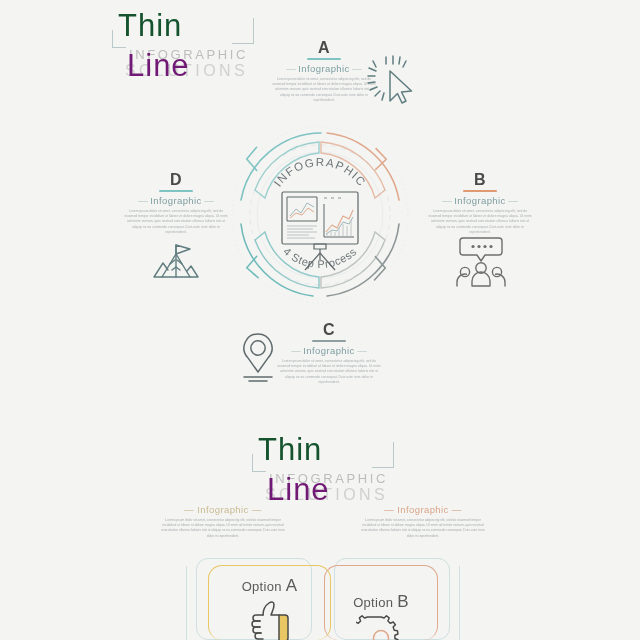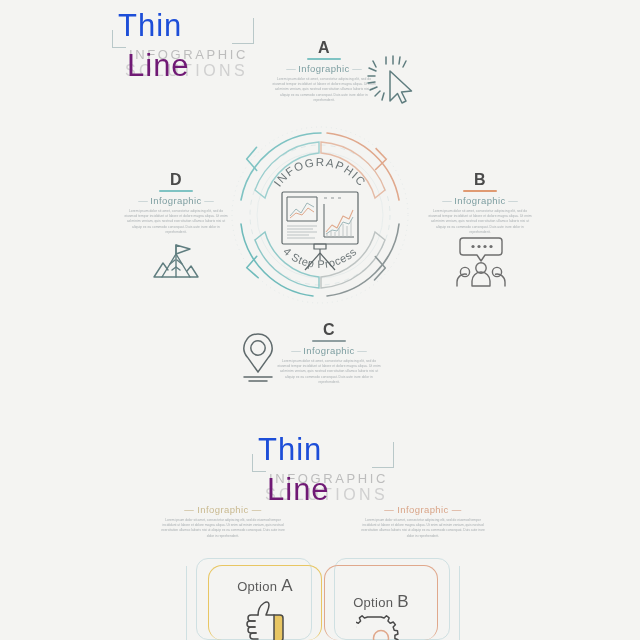--- a/index.html
+++ b/index.html
@@ -10,21 +10,21 @@
     overflow:hidden;
   }
   #page { position:relative; width:640px; height:640px; background:#f4f4f2; }
 
   
   .logo { position:absolute; }
   .logo-row { position:relative; height:40px; }
   .logo-word {
     font-family:"Liberation Sans", sans-serif;
     font-size:31px; font-weight:300; letter-spacing:1px;
-    line-height:40px; color:#1d4ed8;
+    line-height:40px; color:#14532d;
   }
   .logo-word.two { color:#701a75; }
   .logo-frame-left {
     position:absolute; left:-6px; bottom:-2px; width:14px; height:18px;
     border-left:1px solid #b9c8c9; border-bottom:1px solid #b9c8c9;
   }
   .logo-frame-right {
     position:absolute; right:-6px; top:12px; width:22px; height:26px;
     border-right:1px solid #b9c8c9; border-bottom:1px solid #b9c8c9;
   }
@@ -291,21 +291,21 @@
       <span class="dash">—&nbsp;</span><span>Infographic</span><span class="dash">&nbsp;—</span>
     </div>
     <div class="opt-body">Lorem ipsum dolor sit amet, consectetur adipiscing elit, sed do eiusmod tempor incididunt ut labore et dolore magna aliqua. Ut enim ad minim veniam, quis nostrud exercitation ullamco laboris nisi ut aliquip ex ea commodo consequat. Duis aute irure dolor in reprehenderit.</div>
   </div>
 
   <div class="ghost-frame" style="left:196px; top:558px; width:116px; height:82px;
         border:1px solid #cfe0e2; border-radius:12px;"></div>
   <div class="ghost-frame" style="left:186px; top:566px; width:10px; height:74px;
         border-left:1px solid #cfe0e2;"></div>
 
-  <div class="panel" style="left:208px; top:565px; width:114px; height:75px;
+  <div class="panel" style="left:208px; top:565px; width:123px; height:75px;
         border:1.5px solid #e8c663; border-radius:14px; border-bottom:none;">
     <div class="opt-title" style="margin-top:10px;">
       <span>Option</span>
       <b>A</b>
     </div>
     <div style="display:flex; justify-content:center; margin-top:2px;">
       <svg width="54" height="46" viewBox="0 0 54 46">
         <rect x="36" y="17" width="9" height="26" fill="#e8c663" stroke="none"></rect>
         <g fill="none" stroke="#4a4a4a" stroke-width="1.5" stroke-linejoin="round" stroke-linecap="round">
           <path d="M20 17 C20 11 23 7 26 5 C29 3 31 4 31 7 C31 11 29 14 28 17 L42 17

